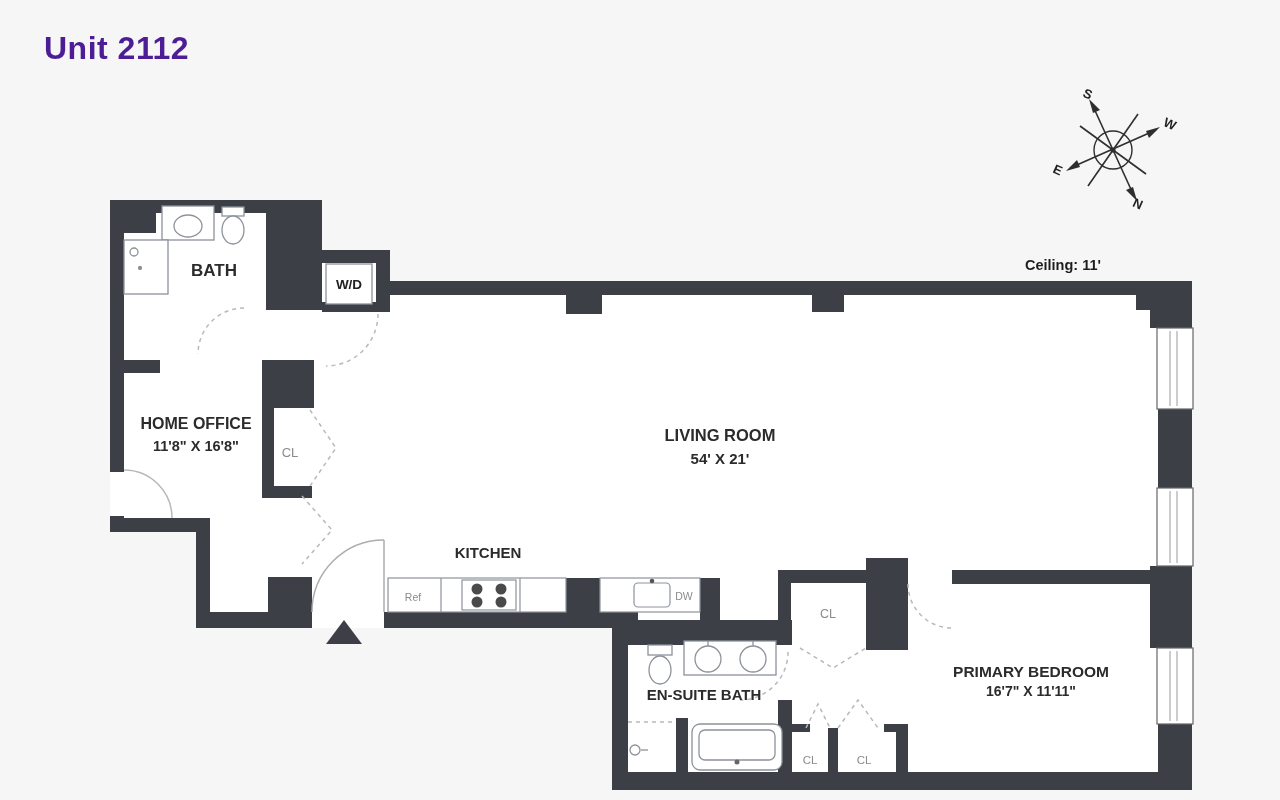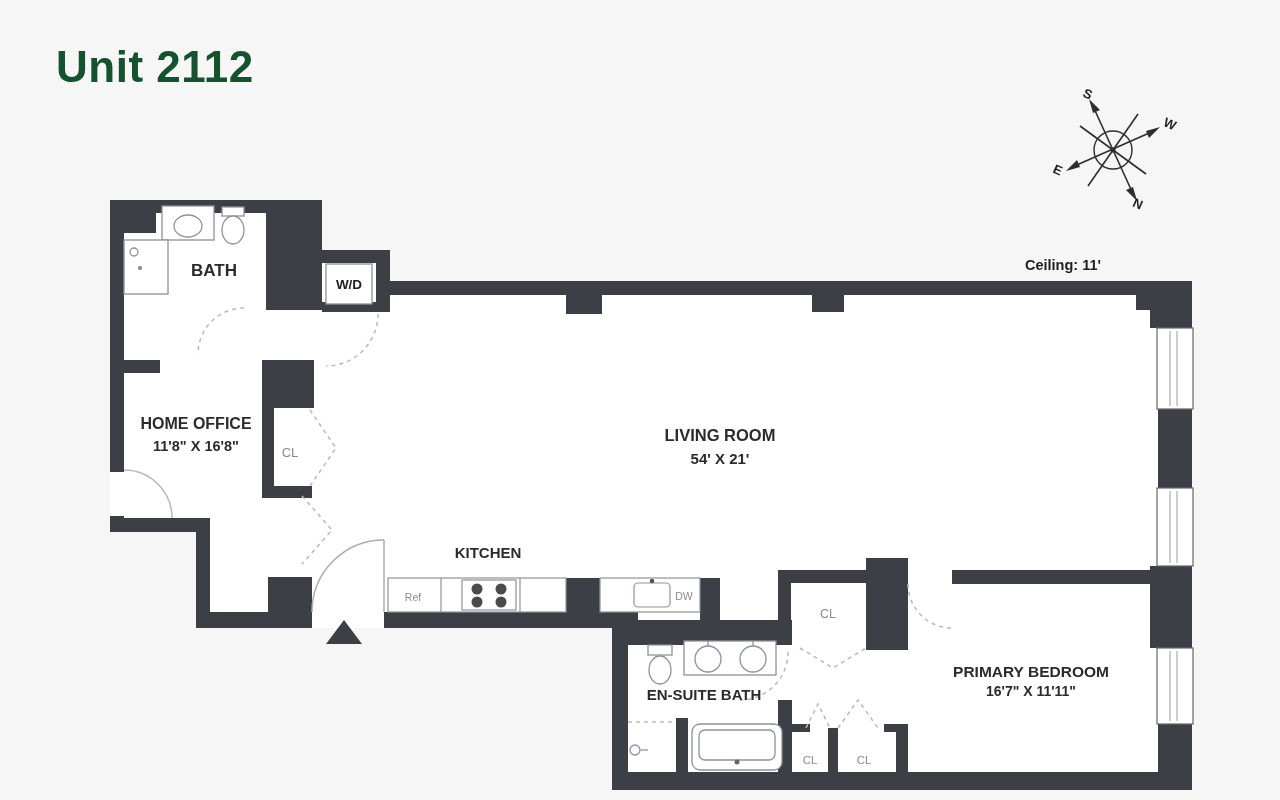--- a/index.html
+++ b/index.html
@@ -5,22 +5,22 @@
   html,body{margin:0;padding:0;}
   body{
     width:1280px;height:800px;
     background:#f6f6f7;
     font-family:"Liberation Sans", sans-serif;
     position:relative;
     overflow:hidden;
   }
   .page-title{
     position:absolute;left:44px;top:30px;
-    font-size:44px;font-weight:800;color:#14532d;
-    letter-spacing:0.5px;margin:12px;
+    font-size:32px;font-weight:800;color:#4c1d95;
+    letter-spacing:0.5px;margin:0;
   }
   svg{position:absolute;left:0;top:0;}
   svg text{font-family:"Liberation Sans", sans-serif;}
   .room-label{font-weight:700;fill:#2b2b2b;}
   .dim-label{font-weight:700;fill:#2b2b2b;}
   .small-label{fill:#8b8b8b;font-weight:400;}
   .wd-label{font-weight:700;fill:#222;}
   .ceiling-label{font-weight:700;fill:#1d1d1d;}
   .compass-letter{font-weight:700;fill:#222;}
 </style>

